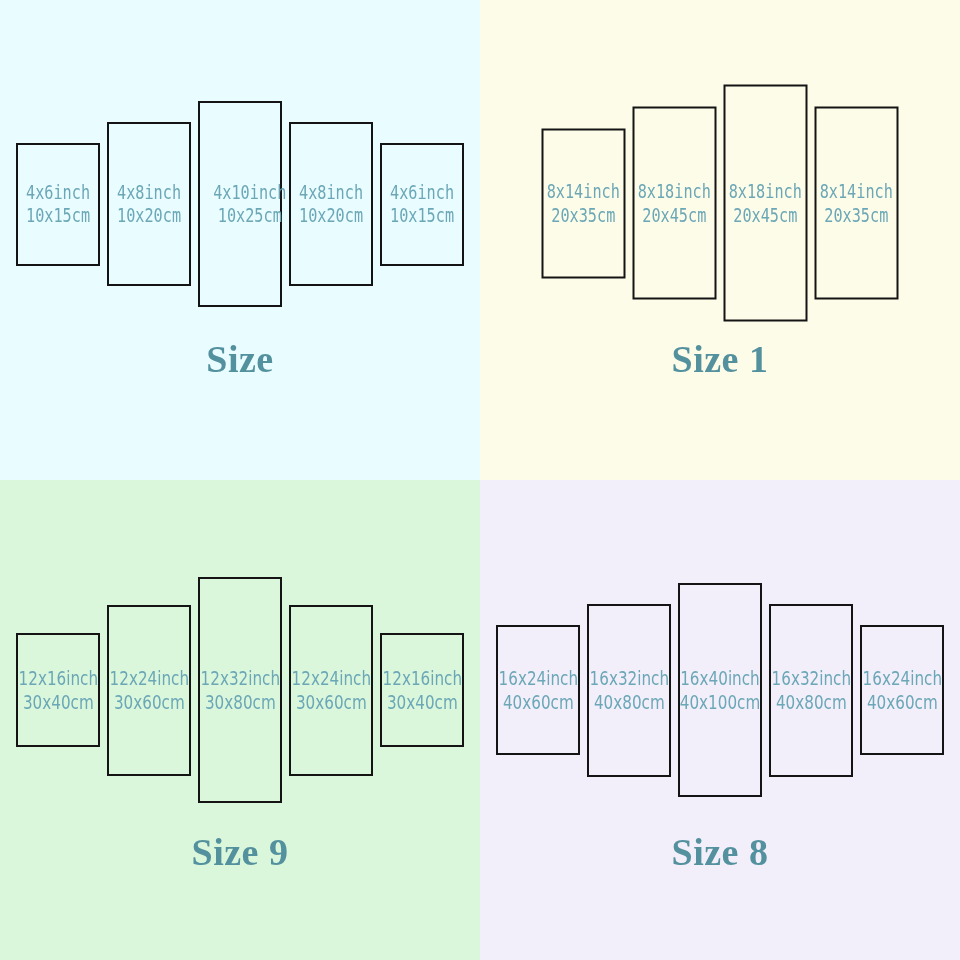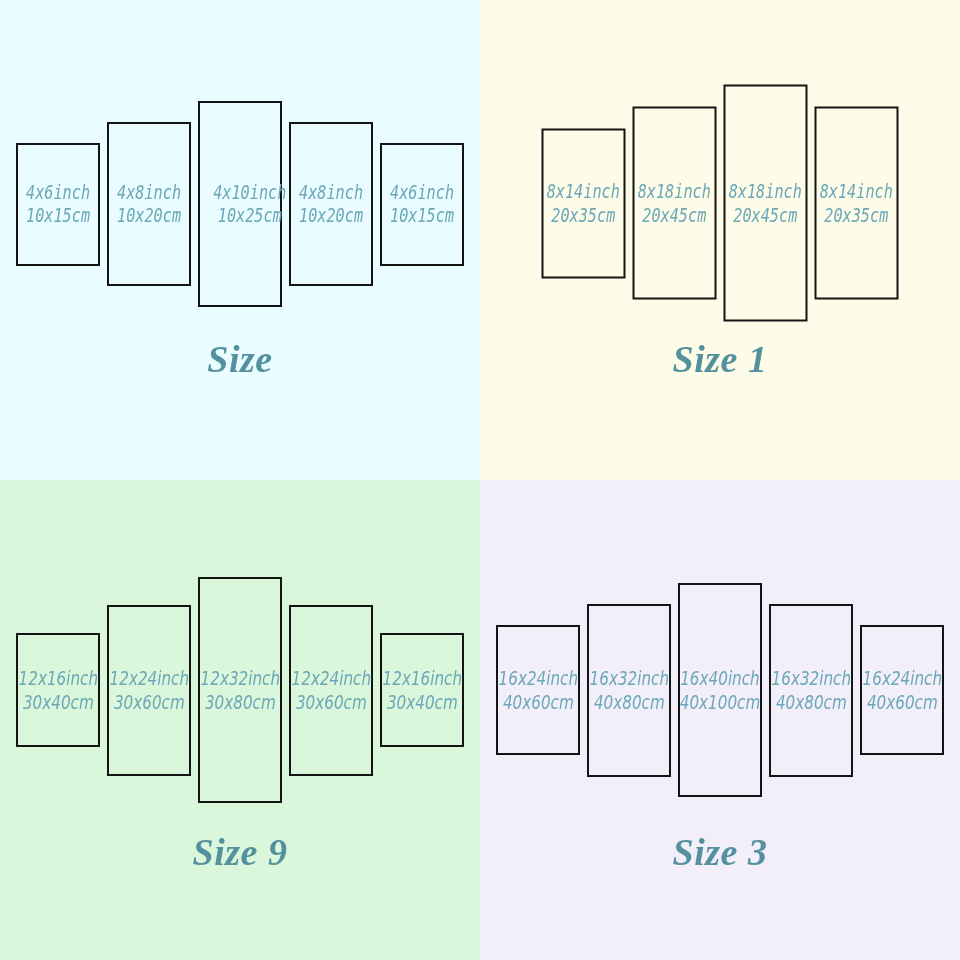--- a/index.html
+++ b/index.html
@@ -19,21 +19,20 @@
     grid-template-columns: 480px 480px;
     grid-template-rows: 480px 480px;
     width: 960px;
     height: 960px;
   }
   .quad {
     position: relative;
     width: 480px;
     height: 492px;
     overflow: hidden;
-    font-style: italic;
   }
   .panels {
     position: absolute;
     left: 50%;
     transform: translate(-50%, -50%);
     display: flex;
     align-items: center;
     gap: 7px;
   }
   .q1 .panels { top: 204px; }
@@ -230,16 +229,16 @@
           <span>40x80cm</span>
         </div>
       </div>
       <div class="panel">
         <div class="panel-label">
           <span>16x24inch</span>
           <span>40x60cm</span>
         </div>
       </div>
     </div>
-    <div class="title">Size 3</div>
+    <div class="title">Size 8</div>
   </section>
 
 </div>
 
 </body></html>

